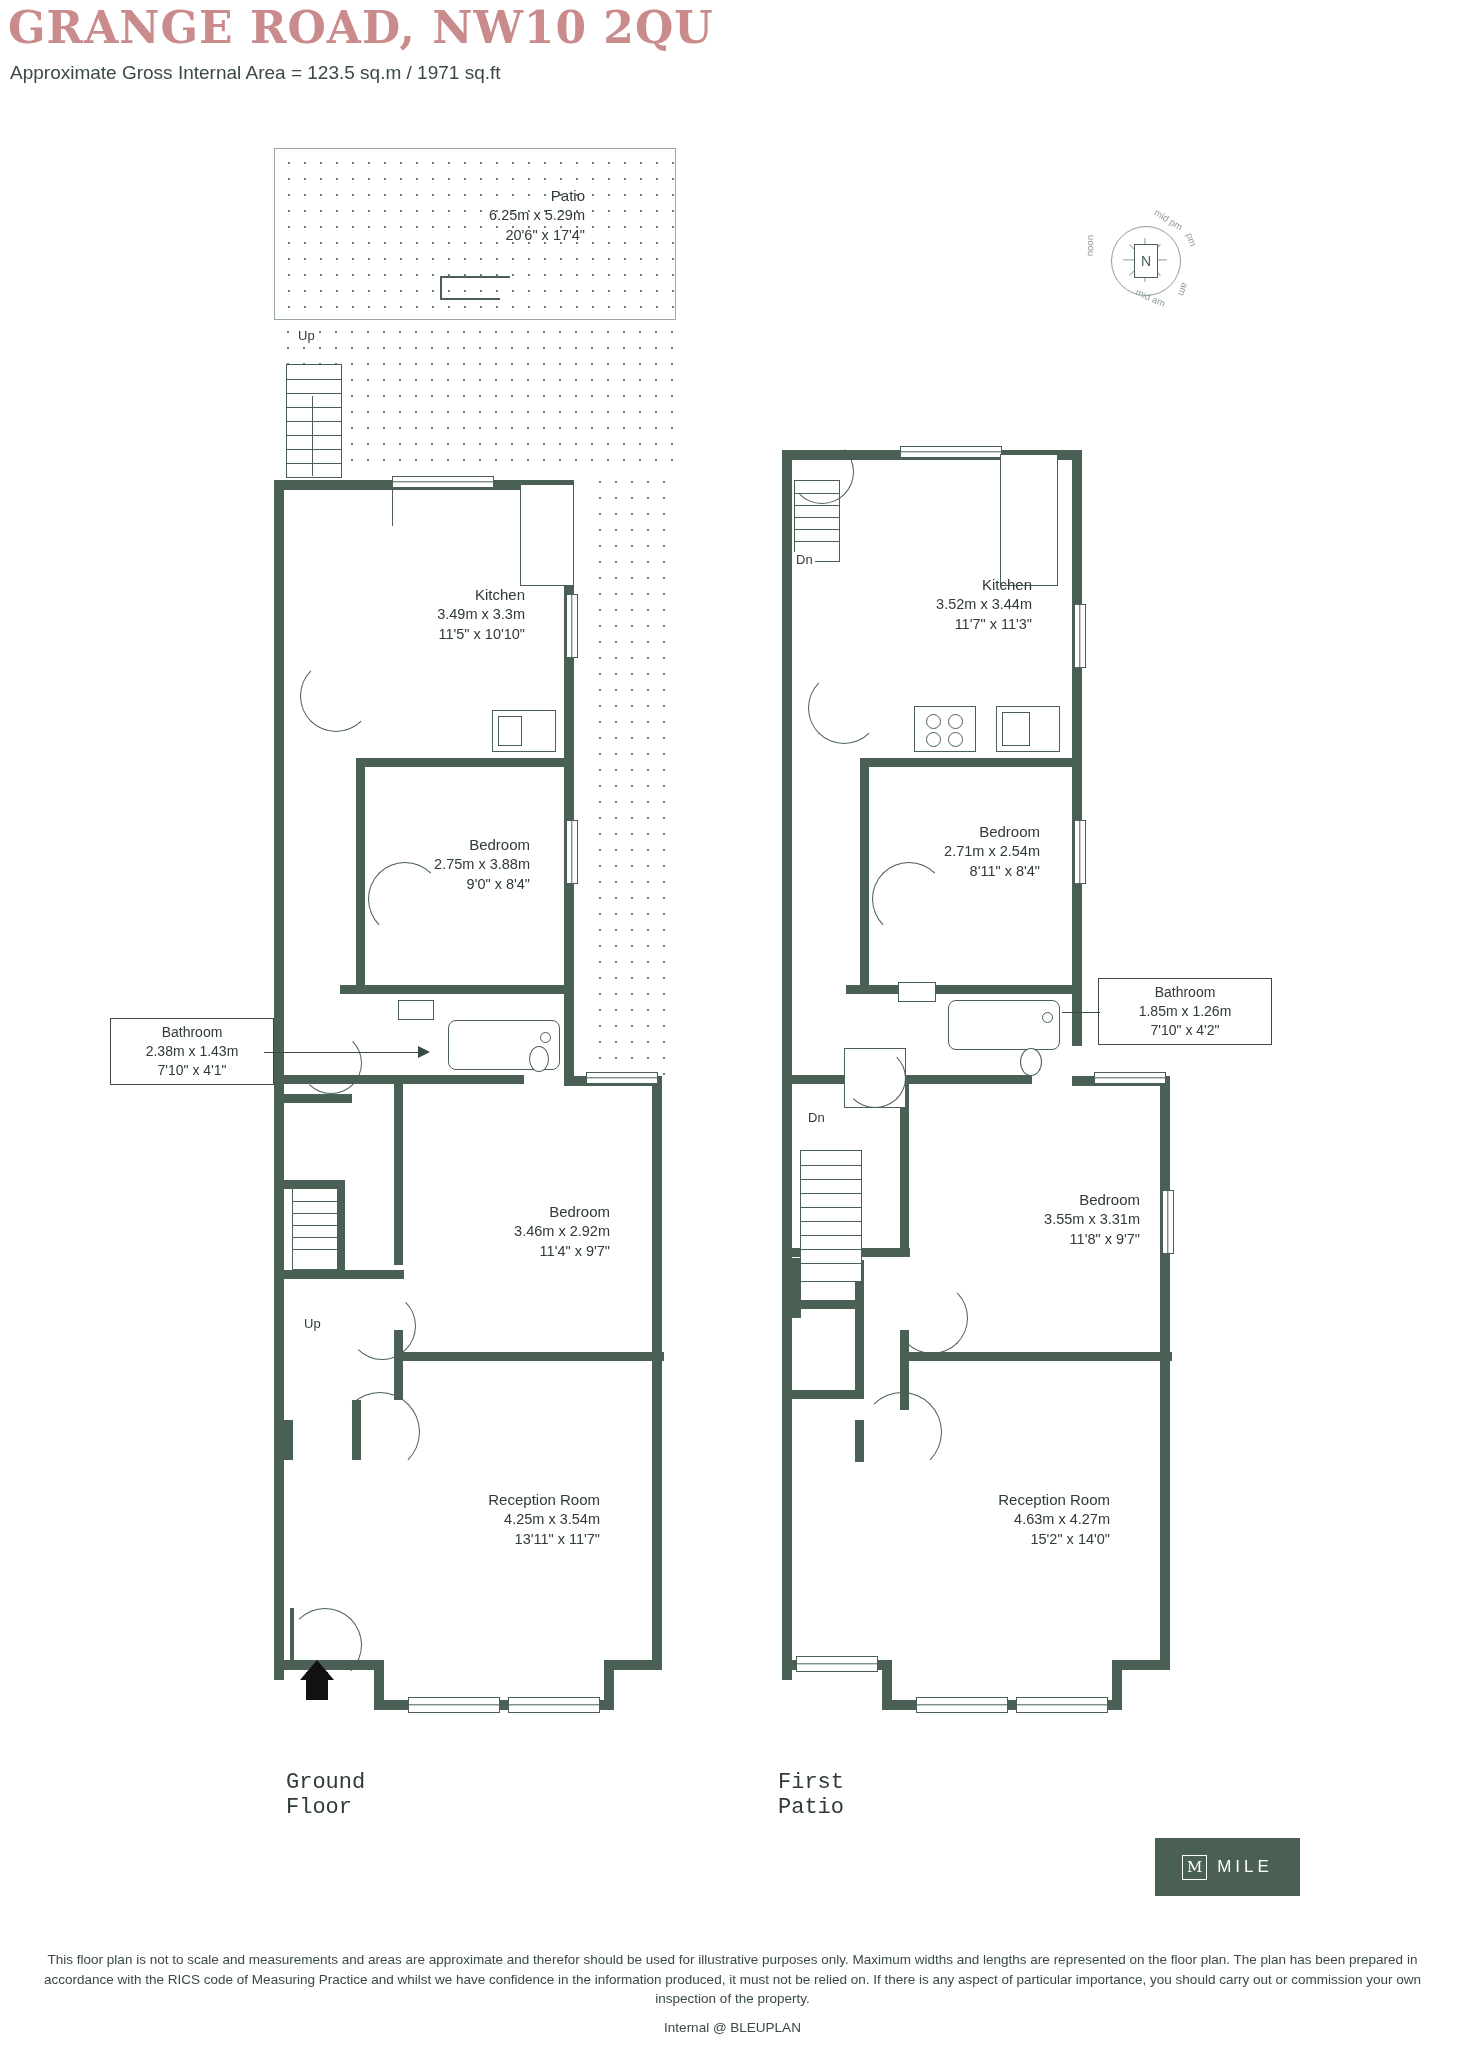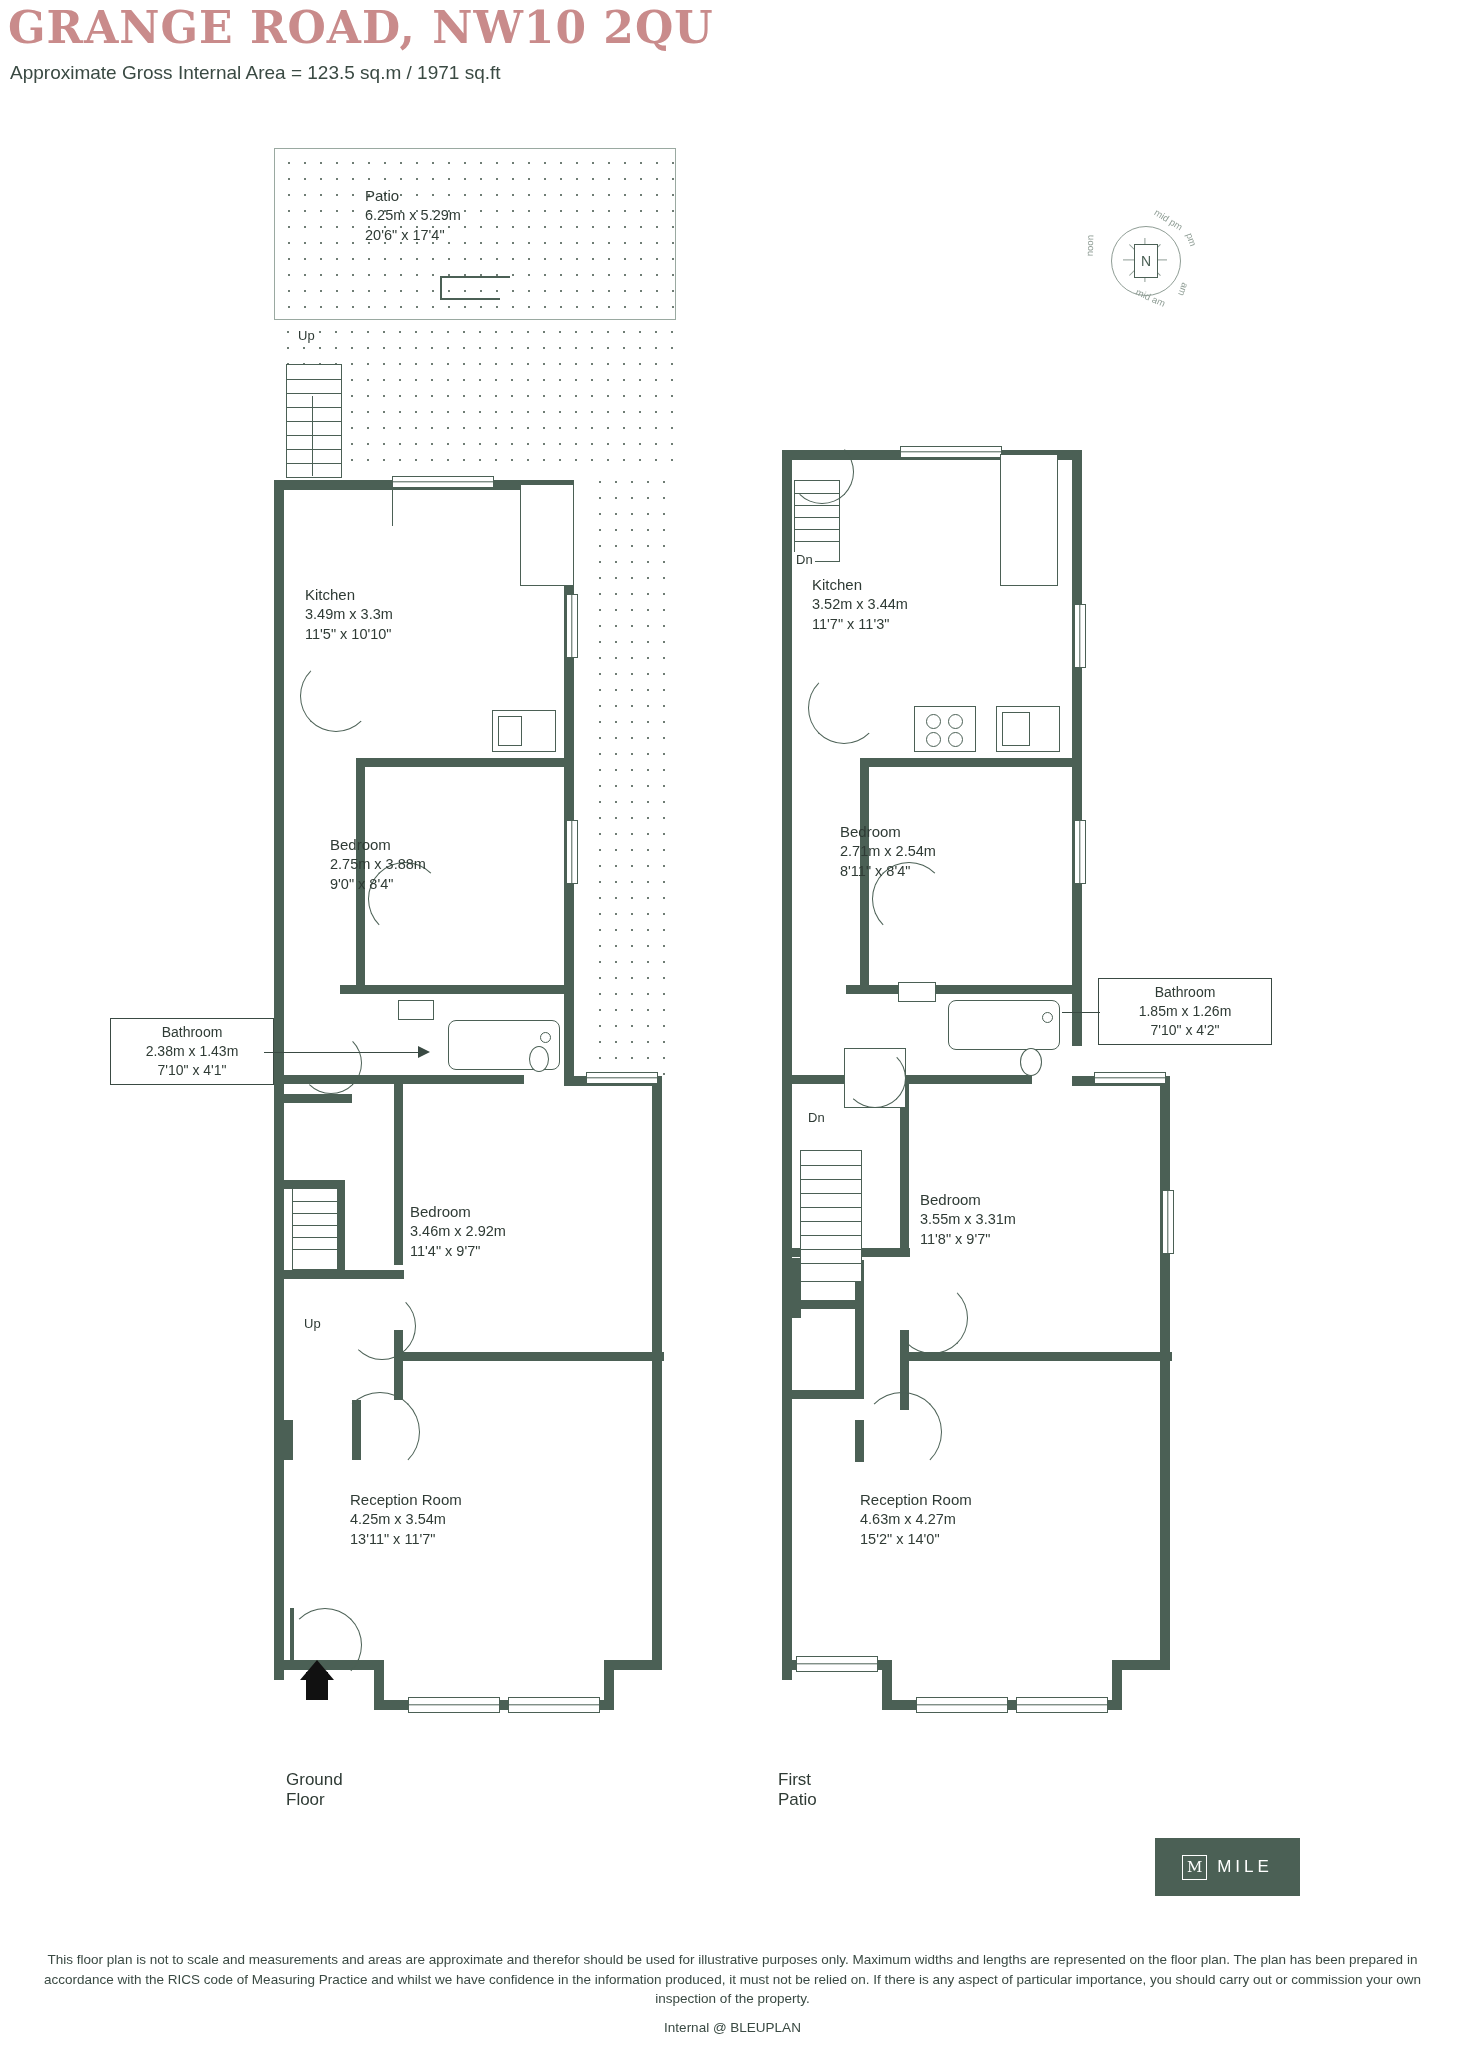--- a/index.html
+++ b/index.html
@@ -23,23 +23,23 @@
   }
   #subtitle{
     left:10px;top:62px;
     font-size:19px;
     color:#3a4a43;
   }
 
   
   .wall{position:absolute;background:#4b6055;}
   .thinwall{position:absolute;background:#4b6055;}
-  .room-label{position:absolute;text-align:left;font-size:14.5px;line-height:1.35;color:#2f3b35;white-space:nowrap;}
+  .room-label{position:absolute;text-align:right;font-size:14.5px;line-height:1.35;color:#2f3b35;white-space:nowrap;}
   .room-label .nm{font-size:15px;}
-  .floor-caption{position:absolute;font-size:17px;color:#2f3b35;}
+  .floor-caption{position:absolute;font-size:22px;color:#2f3b35;font-family:Liberation Mono, monospace;}
   .win{position:absolute;border:1.6px solid #4b6055;background:#fff;}
   .win:after{content:"";position:absolute;left:0;right:0;top:50%;height:1.4px;background:#4b6055;transform:translateY(-50%);}
   .winv{position:absolute;border:1.6px solid #4b6055;background:#fff;}
   .winv:after{content:"";position:absolute;top:0;bottom:0;left:50%;width:1.4px;background:#4b6055;transform:translateX(-50%);}
   .door-arc{position:absolute;border:1.3px solid #4b6055;border-radius:50%;}
   .fix{position:absolute;border:1.5px solid #4b6055;background:#fff;}
   .fix-r{position:absolute;border:1.5px solid #4b6055;background:#fff;border-radius:50%;}
   .stair{position:absolute;border:1.3px solid #4b6055;background:#fff;}
   .stair i{position:absolute;left:0;right:0;height:1.3px;background:#4b6055;}
   .updn{position:absolute;font-size:13px;color:#2f3b35;background:#fff;padding:0 2px;}

